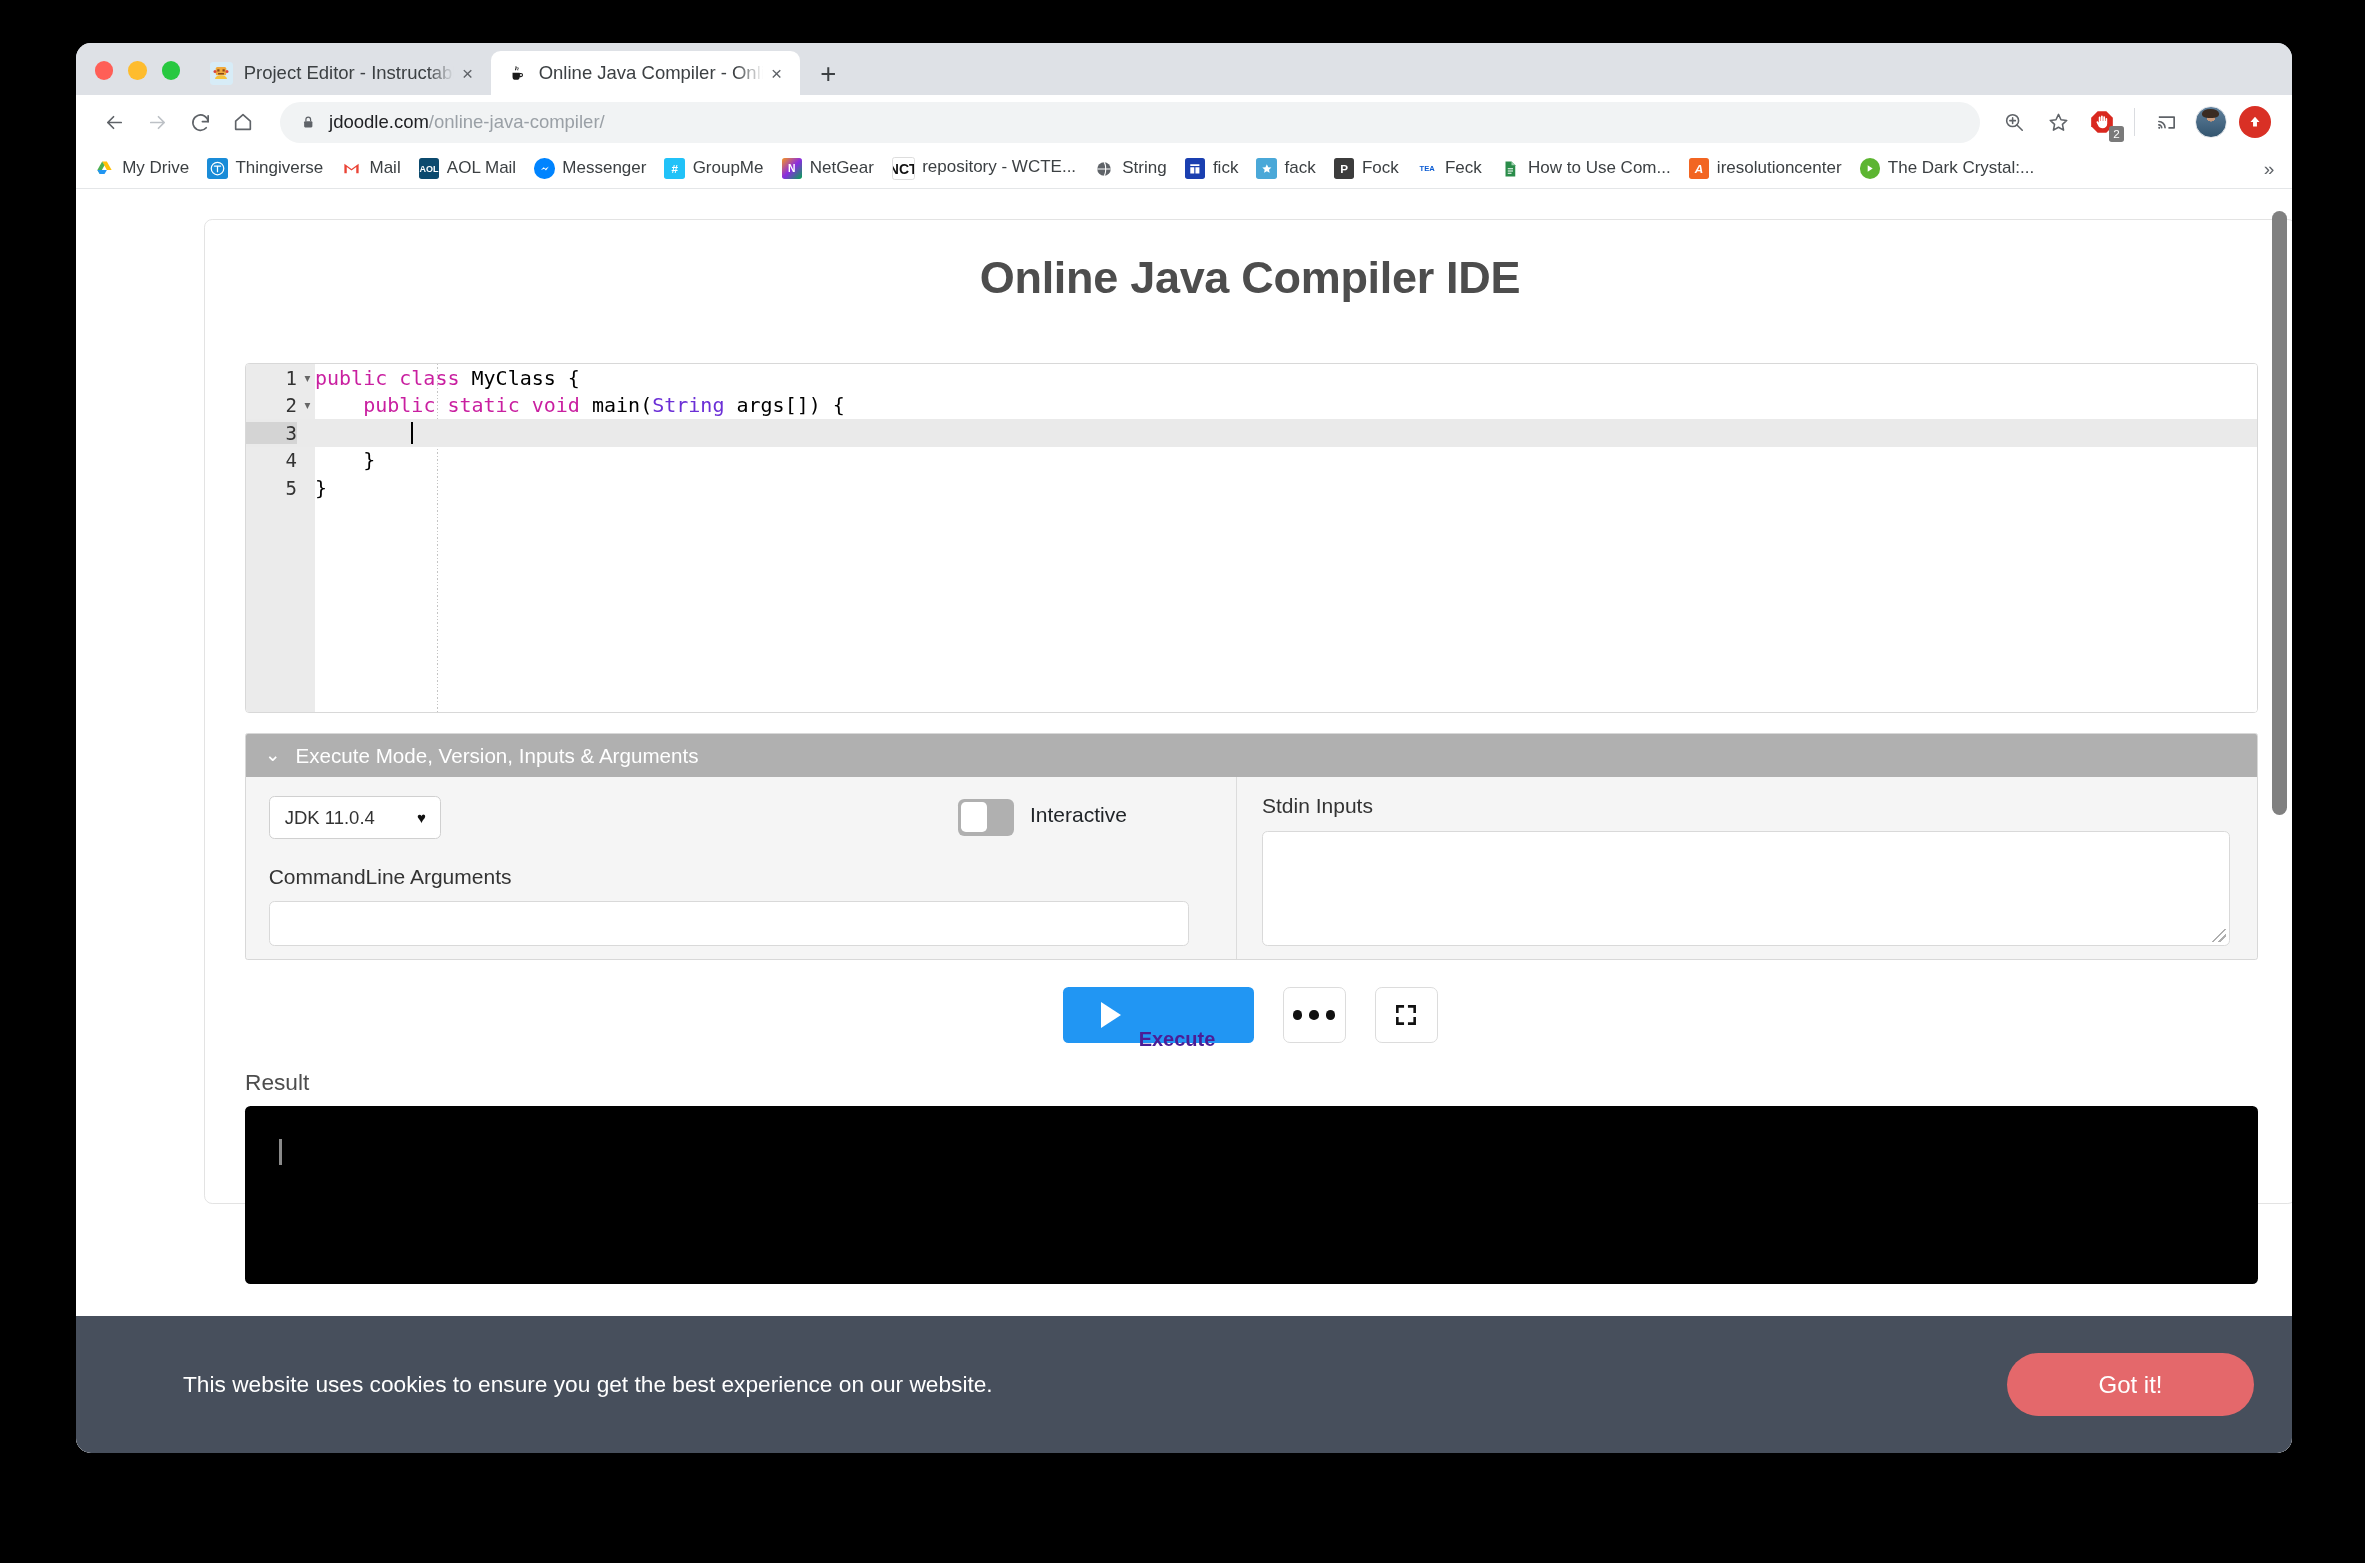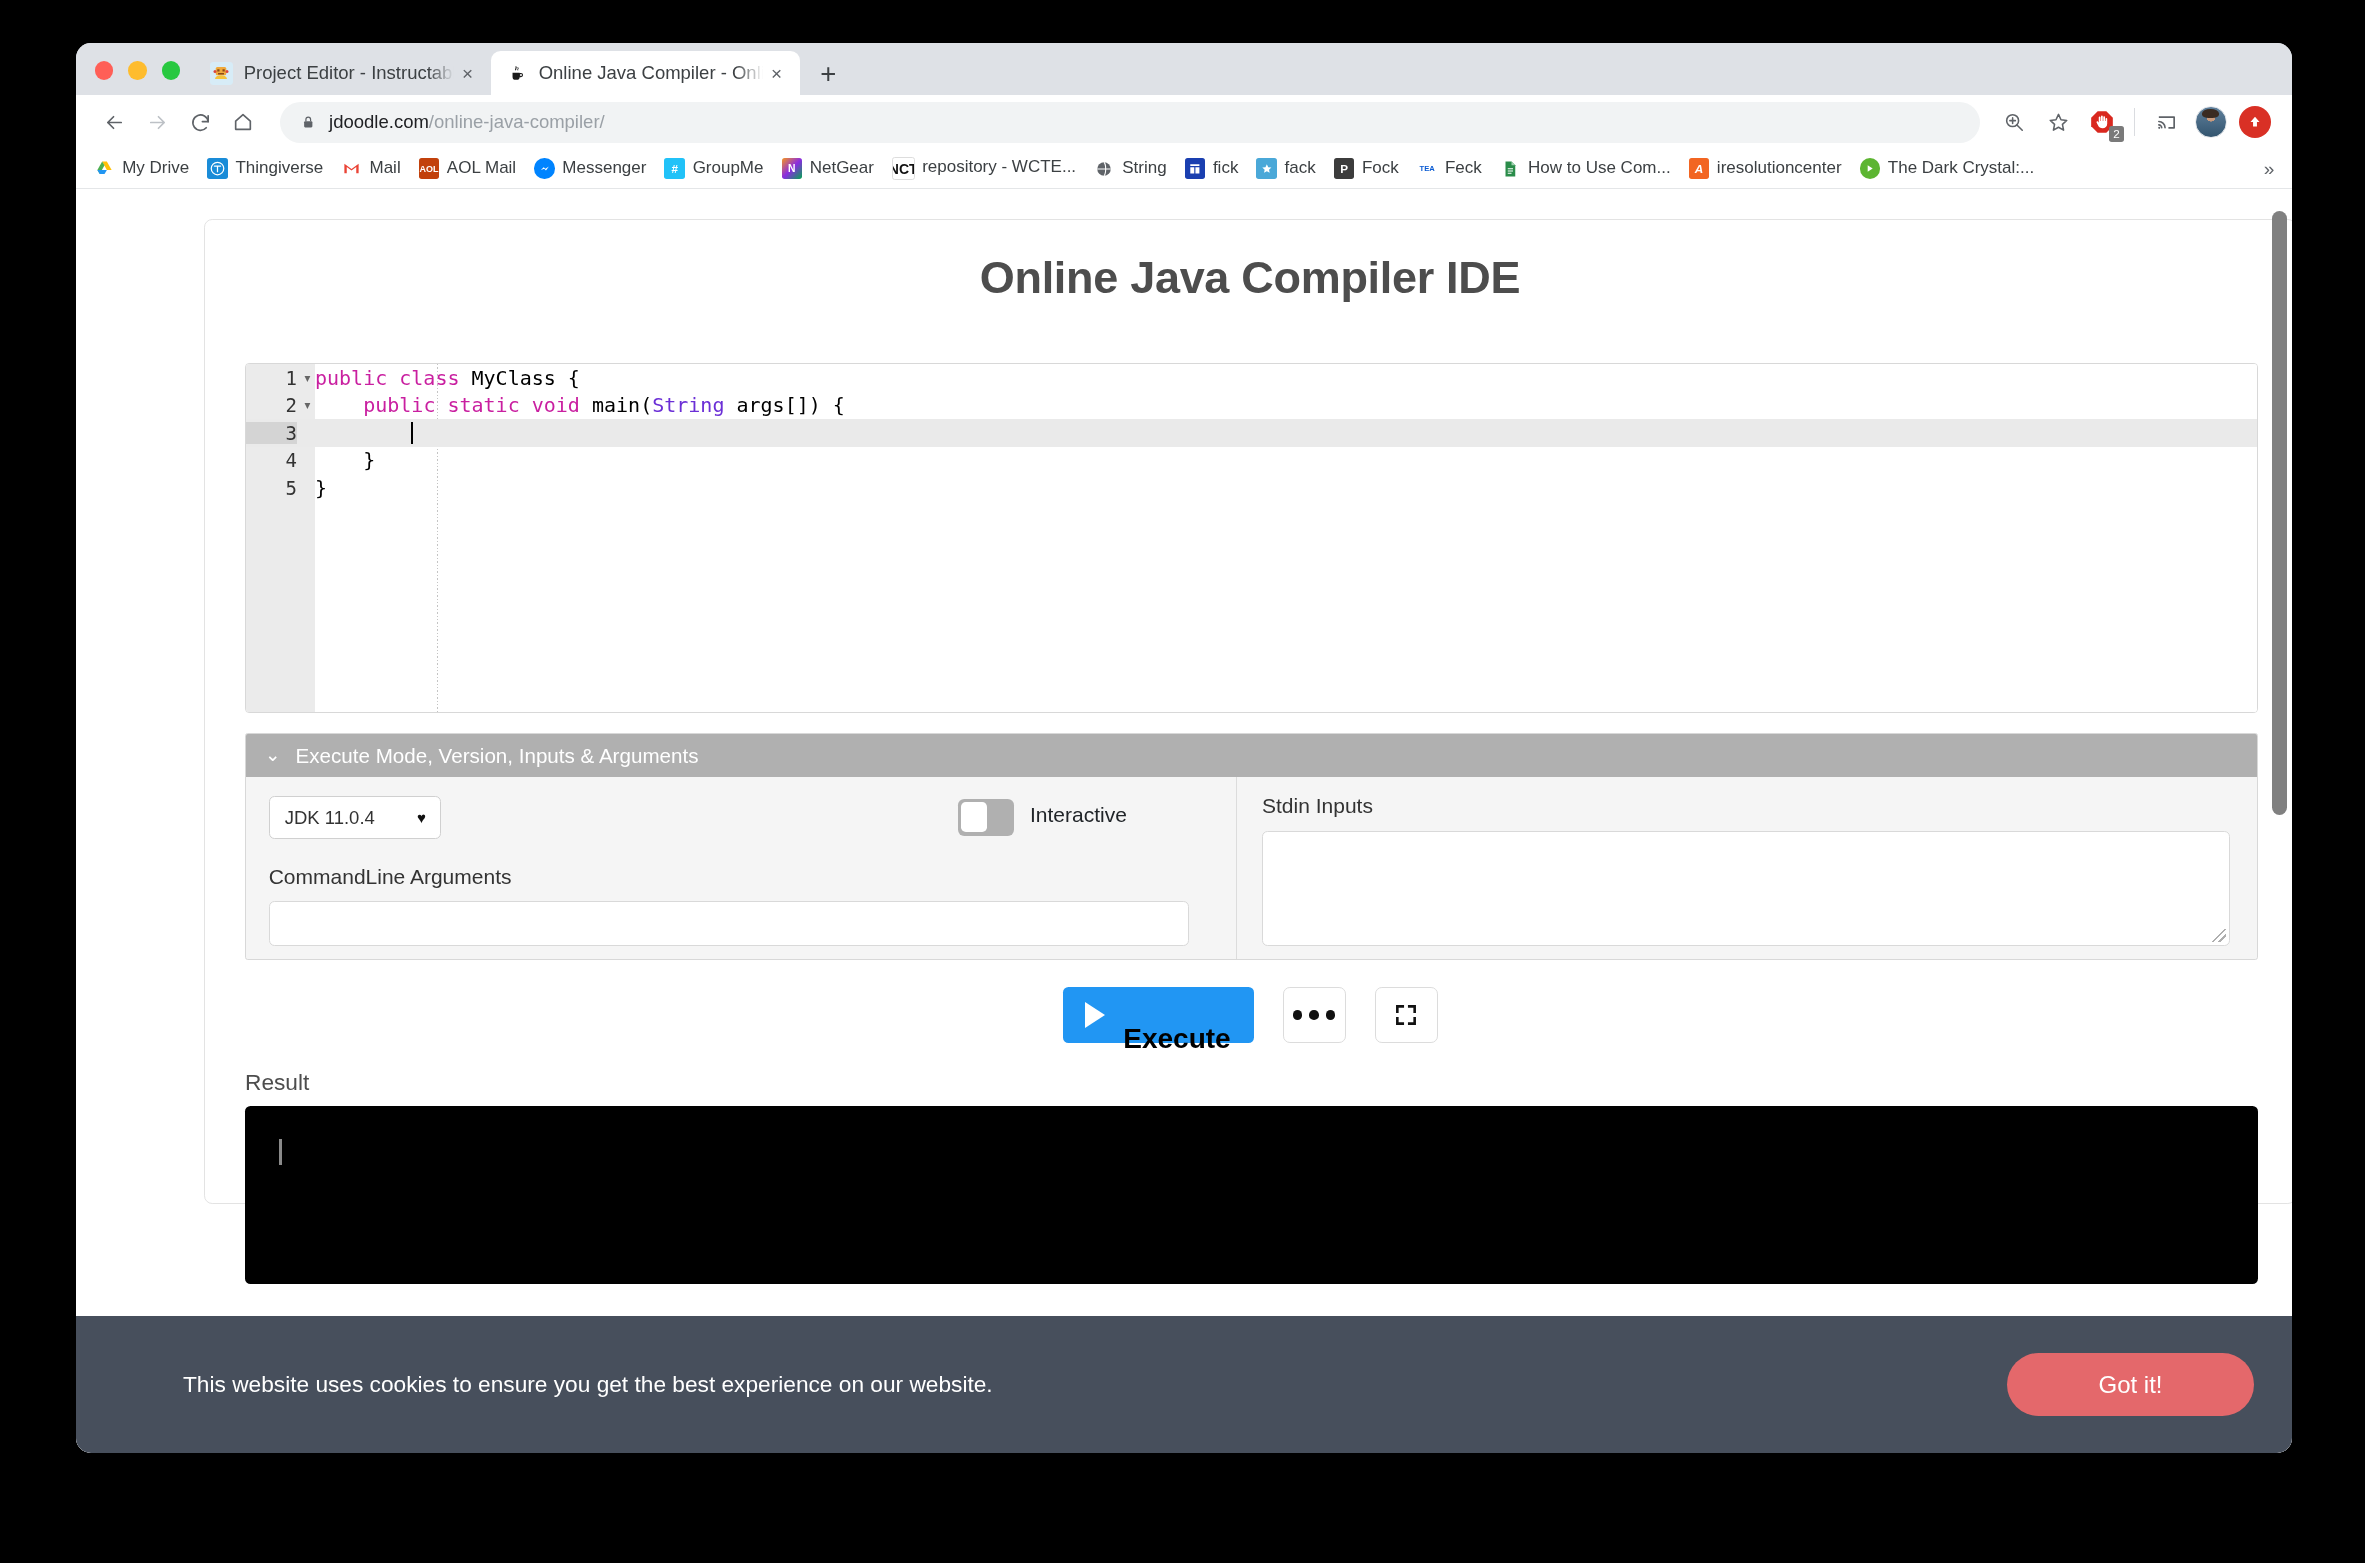--- a/index.html
+++ b/index.html
@@ -133,21 +133,21 @@
     border:0.7px solid #d9d9d9;border-radius:5.5px;box-sizing:border-box;}
   .resizer{position:absolute;right:3.4px;bottom:2.7px;width:13.7px;height:13.7px;
     background:linear-gradient(135deg,transparent 0 46%,#aeaeae 46% 54%,transparent 54% 70%,#aeaeae 70% 78%,transparent 78%);}
   
   .execrow{position:absolute;left:0;right:0;top:767px;display:flex;justify-content:center;
     align-items:center;gap:29px;}
   .execbtn{width:191px;height:56px;background:#2196f3;border-radius:5.5px;display:flex;
     align-items:center;justify-content:center;gap:18px;}
   .execbtn .play{width:0;height:0;border-left:20.6px solid #fff;border-top:13px solid transparent;
     border-bottom:13px solid transparent;}
-  .execbtn .el{font-size:28px;color:#000000;font-weight:700;margin-top:48px;}
+  .execbtn .el{font-size:20px;color:#4c1d95;font-weight:700;margin-top:48px;}
   .sqbtn{width:63px;height:56px;background:#fff;border:0.7px solid #dcdcdc;border-radius:6.9px;
     display:flex;align-items:center;justify-content:center;box-sizing:border-box;}
   .dots{display:flex;gap:6.9px;}
   .dots i{width:9.6px;height:9.6px;border-radius:50%;background:#111;display:block;}
   
   .resultlabel{position:absolute;left:40px;top:849px;font-size:22.7px;color:#4d4d4d;font-weight:400;}
   .resultbox{position:absolute;left:40px;top:886px;width:2013px;height:178px;background:#000;
     border-radius:5.5px;box-sizing:border-box;}
   .resultcaret{position:absolute;left:34px;top:33px;width:2.7px;height:26px;background:#8a8a8a;}
   
@@ -307,21 +307,21 @@
     <div class="bm">
       <span class="bmic">
         <svg width="19" height="19" viewBox="0 0 24 24" class="svgico">
             <path d="M3 6v12h3V10l6 4.5L18 10v8h3V6l-9 6.5z" fill="#ea4335"></path>
           </svg>
       </span>
       <span class="bml">Mail</span>
     </div>
 
     <div class="bm">
-      <span class="bmic" style="background:#c2410c;">
+      <span class="bmic" style="background:#0c4a6e;">
         <span style="font-size:9px;color:#fff;font-weight:700;">AOL</span>
       </span>
       <span class="bml">AOL Mail</span>
     </div>
 
     <div class="bm">
       <span class="bmic" style="background:#0084ff;border-radius:50%;">
         <svg width="13.7" height="13.7" viewBox="0 0 24 24" class="svgico">
             <path d="M5 14l5-5 3 3 6-4-5 7-3-3z" fill="#fff"></path>
           </svg>

